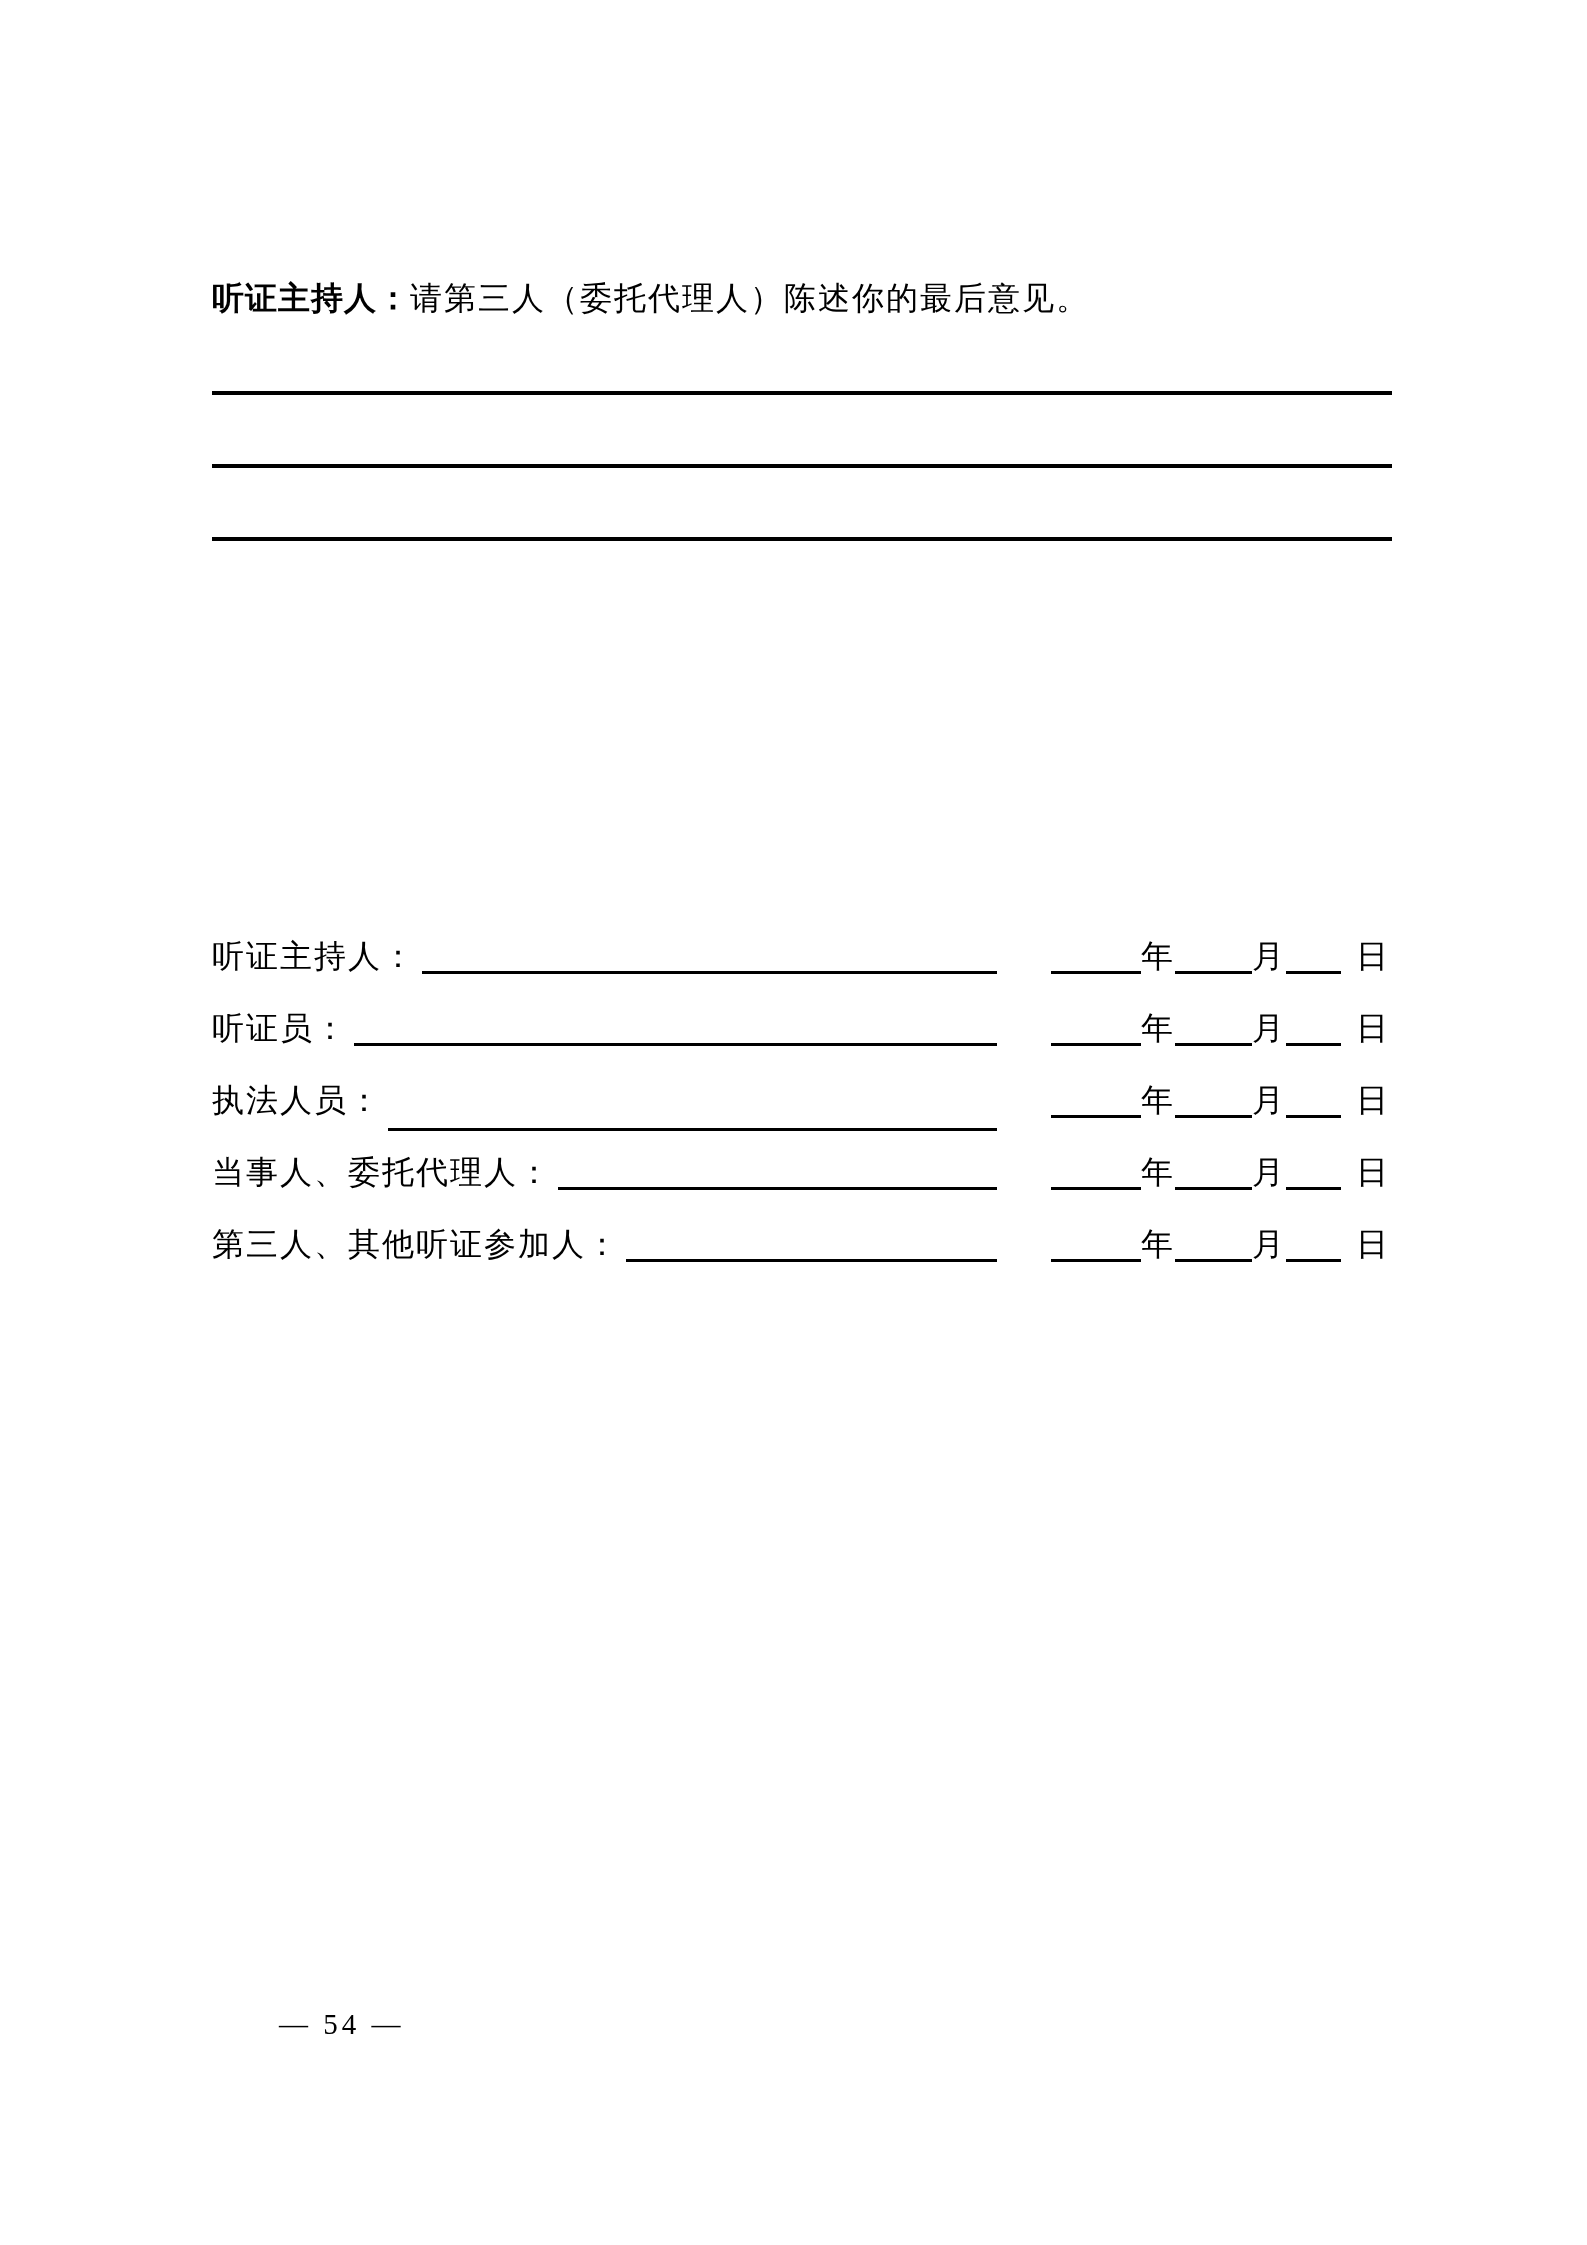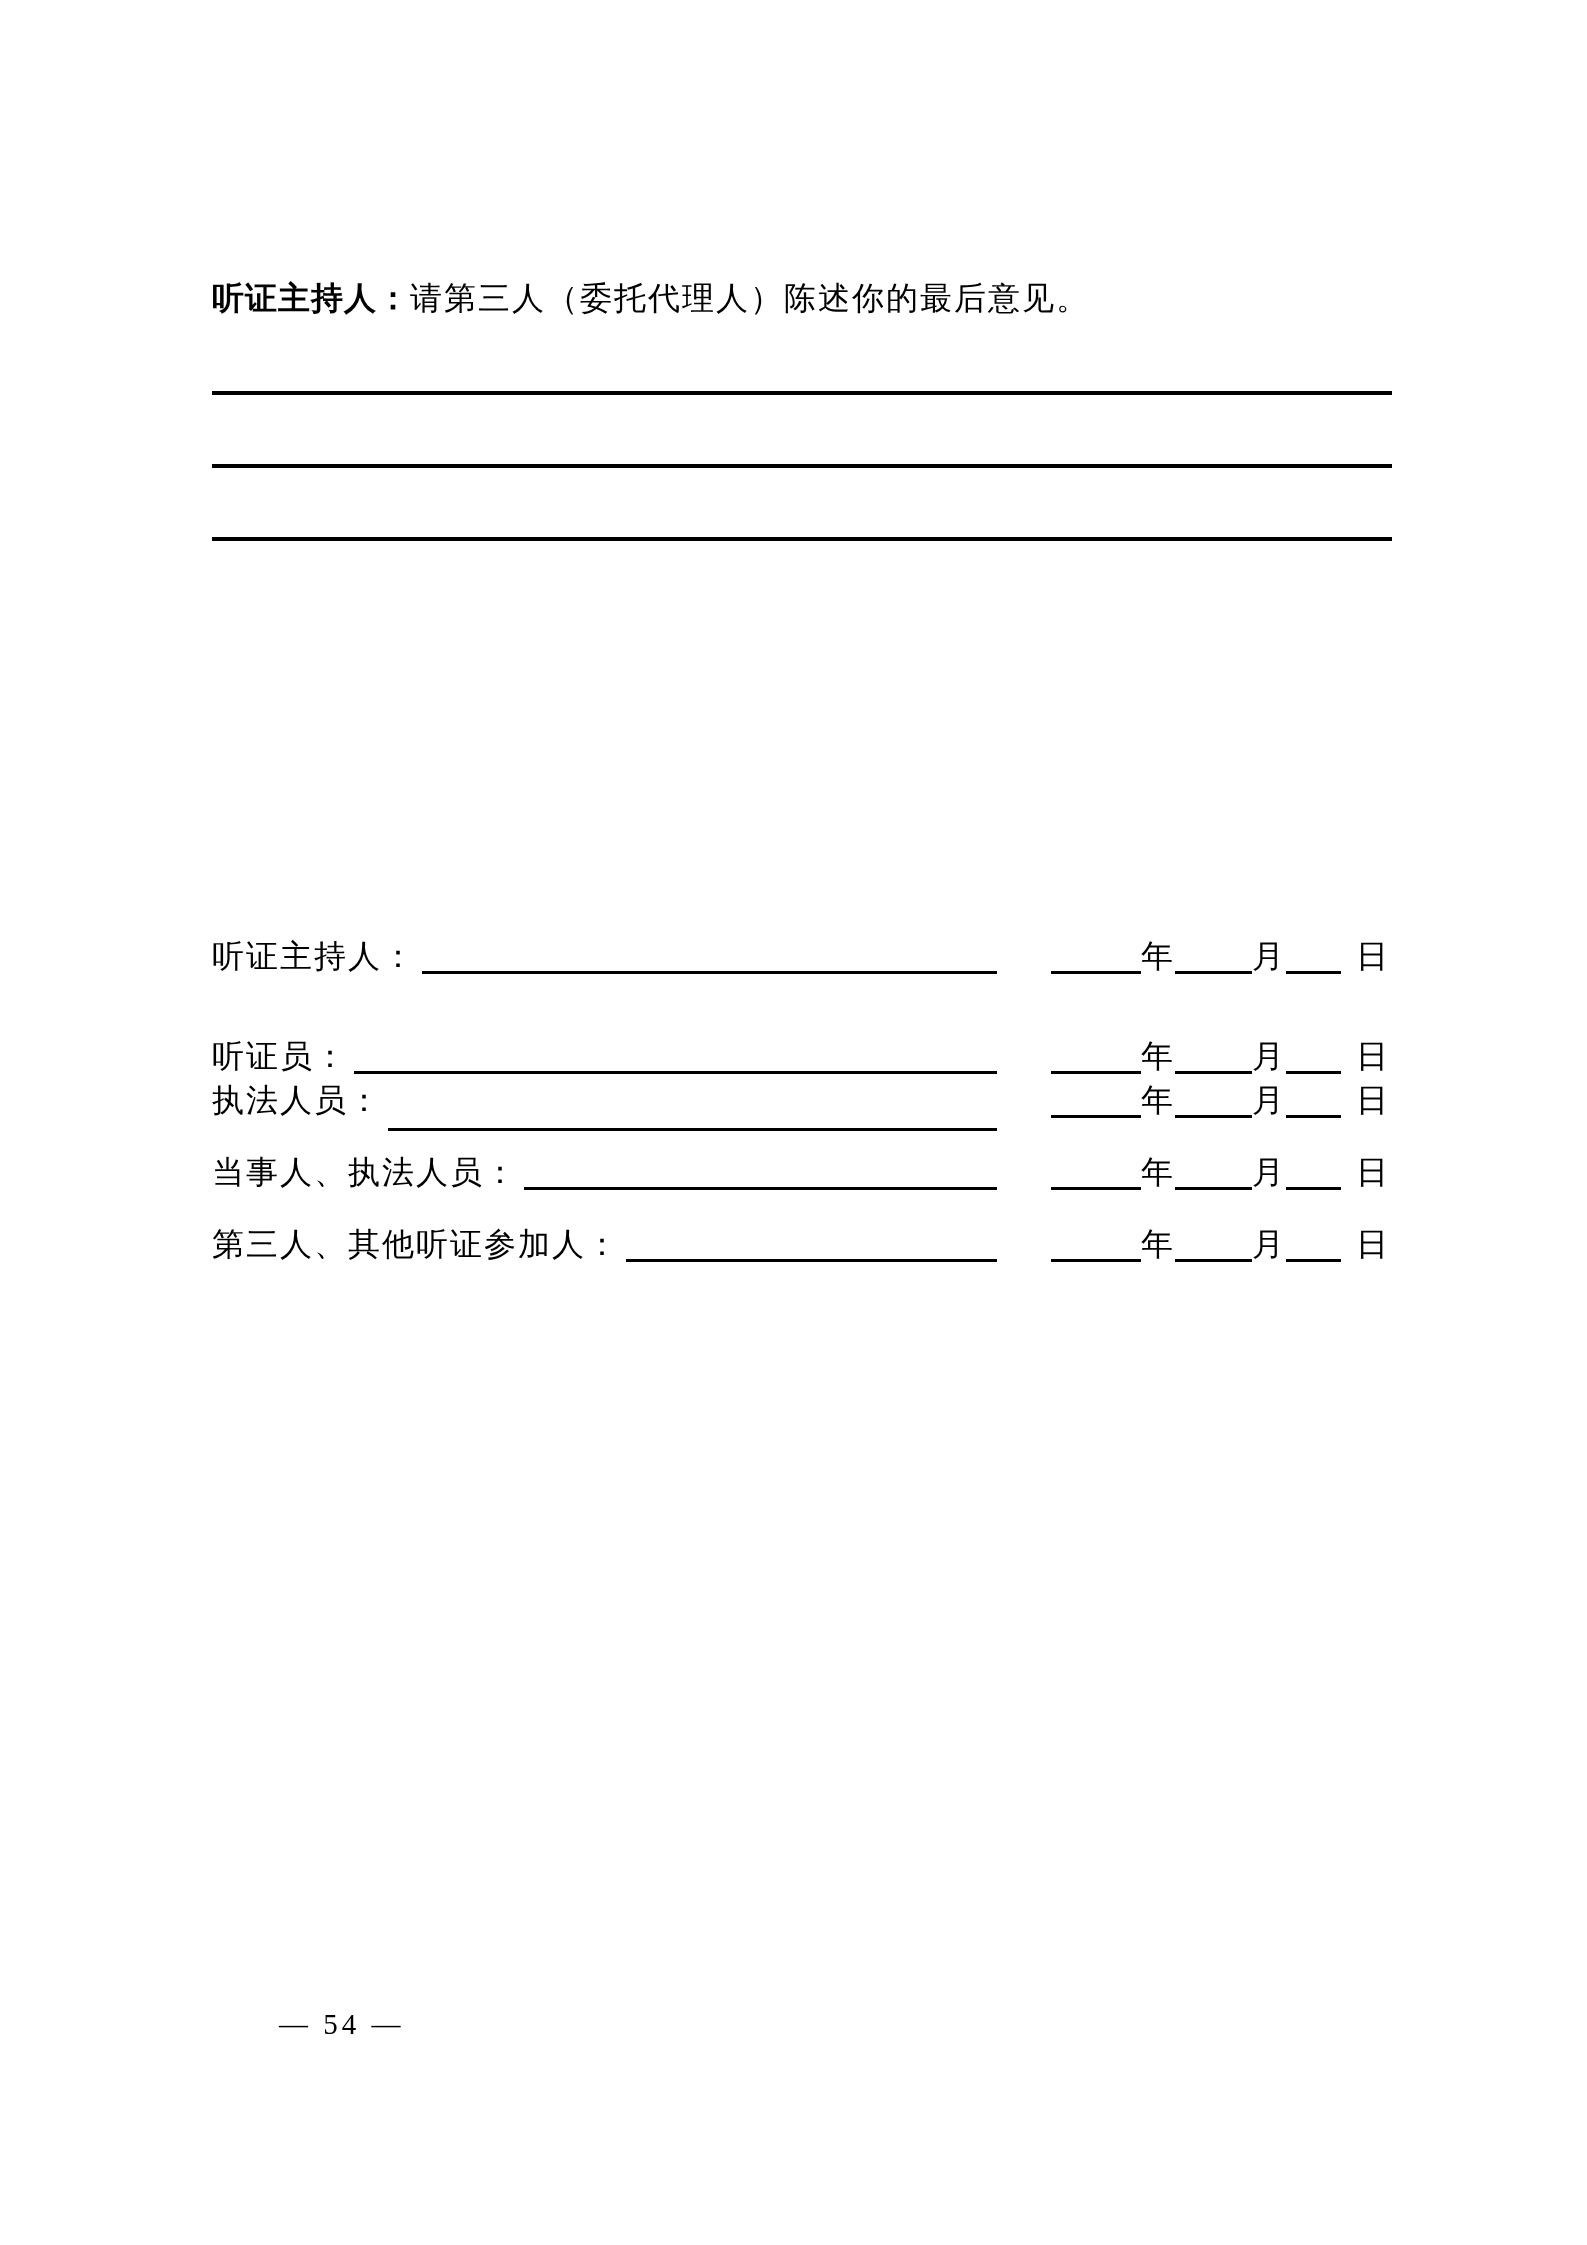--- a/index.html
+++ b/index.html
@@ -65,21 +65,21 @@
     align-items: baseline;
     white-space: nowrap;
   }
   .u-year  { width: 90px; }
   .u-month { width: 77px; }
   .u-day   { width: 55px; }
   .day-gap { display: inline-block; width: 15px; }
   .date-char { flex: 0 0 auto; }
 
   #sig-row-0 { top: 932px; }
-  #sig-row-1 { top: 1004px; margin-top: 28px; }
+  #sig-row-1 { top: 1004px; }
   #sig-row-2 { top: 1076px; align-items: flex-end; }
   #sig-row-3 { top: 1148px; }
   #sig-row-4 { top: 1220px; }
 
   .footer {
     position: absolute;
     left: 279px;
     top: 2008px;
     font-size: 29px;
     letter-spacing: 4px;
@@ -136,21 +136,21 @@
       <span class="date-char">年</span>
       <span class="blank-line u-month"></span>
       <span class="date-char">月</span>
       <span class="blank-line u-day"></span>
       <span class="day-gap"></span>
       <span class="date-char">日</span>
     </span>
   </div>
 
   <div class="sig-row" id="sig-row-3">
-    <span class="sig-label">当事人、执法人员：</span>
+    <span class="sig-label">当事人、委托代理人：</span>
     <span class="blank-line sig-line-main"></span>
     <span class="date-block">
       <span class="blank-line u-year"></span>
       <span class="date-char">年</span>
       <span class="blank-line u-month"></span>
       <span class="date-char">月</span>
       <span class="blank-line u-day"></span>
       <span class="day-gap"></span>
       <span class="date-char">日</span>
     </span>

